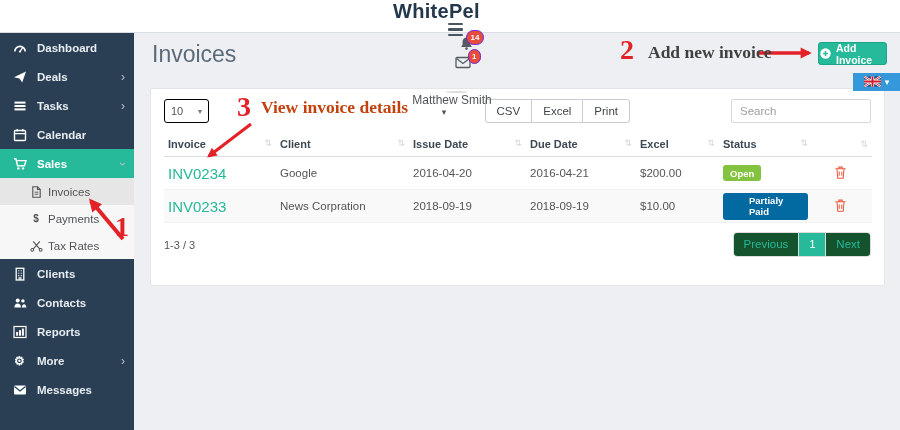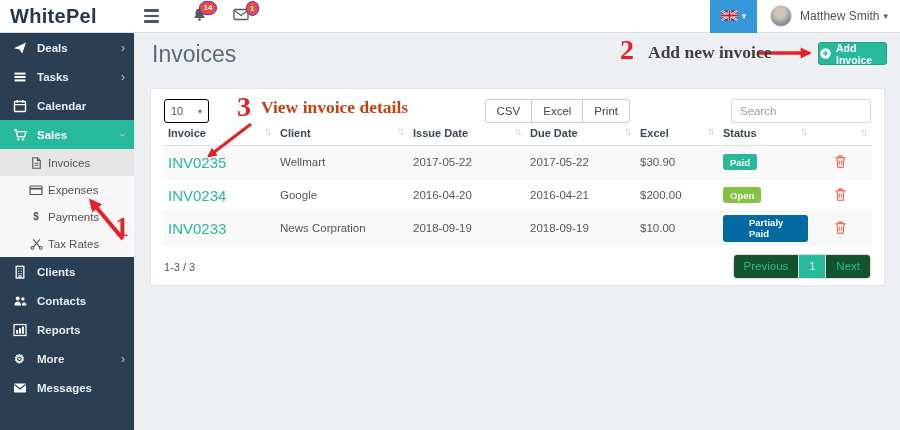--- a/index.html
+++ b/index.html
@@ -1,21 +1,21 @@
 <!DOCTYPE html>
 <html><head>
 <meta charset="utf-8">
 <style>
   * { box-sizing: border-box; margin: 0; padding: 0; }
   html,body { width:900px; height:430px; }
   body { position:relative; font-family:"Liberation Sans", sans-serif; background:#edeff2; overflow:hidden; }
 
   
   .topbar { position:absolute; top:0; left:0; width:900px; height:33px; background:#fff;
-            border-bottom:1px solid #d9dee4; display:flex; align-items:center; z-index:5; }
+            border-bottom:1px solid #d9dee4; display:flex; align-items:center; z-index:5;flex-direction:column; }
   .logo { width:134px; padding-left:10px; font-size:20px; font-weight:bold; color:#24384d; letter-spacing:.3px; }
   .hamburger { margin-left:10px; cursor:pointer; display:flex; flex-direction:column; gap:3px; }
   .hamburger div { width:15px; height:2.4px; background:#4a5560; border-radius:1px; }
   .top-ic { position:relative; margin-left:30px; cursor:pointer; display:flex; align-items:center; }
   .nbadge { position:absolute; top:-6px; right:-10px; background:#e74c3c; color:#fff; font-size:8px;
             font-weight:bold; border-radius:8px; padding:1.5px 3.5px; border:1px solid #6d28d9; line-height:1.2; }
   .lang-btn { margin-left:auto; width:47px; height:33px; background:#3498db; display:flex;
               align-items:center; justify-content:center; gap:4px; cursor:pointer; }
   .lang-btn .caret { color:#fff; font-size:9px; }
   .avatar { width:22px; height:22px; border-radius:50%; margin-left:13px;
@@ -58,21 +58,21 @@
   .btn-group { margin-left:auto; display:flex; }
   .btn-group button { height:24px; padding:0 11px; background:#fff; border:1px solid #c9ccd0;
                       font-size:11.5px; color:#41454a; cursor:pointer; margin-left:-1px;
                       font-family:"Liberation Sans", sans-serif; }
   .btn-group button:first-child { border-radius:3px 0 0 3px; margin-left:0; }
   .btn-group button:last-child { border-radius:0 3px 3px 0; }
   .search { margin-left:101px; width:140px; height:24px; border:1px solid #d5d8dc; border-radius:2px;
             font-size:11.5px; padding:0 8px; color:#555; font-family:"Liberation Sans", sans-serif; }
   .search::placeholder { color:#9aa0a6; }
 
-  table { width:100%; border-collapse:collapse; table-layout:fixed; }
+  table { margin-top:11px; width:100%; border-collapse:collapse; table-layout:fixed; }
   th { text-align:left; font-size:11px; color:#3c4854; padding:4px 4px 6px; border-bottom:1px solid #dcdcdc; cursor:pointer; }
   th .sort { float:right; color:#d8d8d8; font-size:9px; font-weight:normal; }
   td { font-size:11.5px; color:#555; padding:0 4px; height:33px; border-bottom:1px solid #f1f1f1; }
   tr.odd td { background:#f9f9f9; }
   .inv-link { color:#26b99a; font-size:15px; cursor:pointer; }
   .badge-status { display:inline-block; padding:2.5px 7px; border-radius:3px; color:#fff;
                   font-size:9.5px; font-weight:bold; }
   .trash { cursor:pointer; display:inline-block; margin-left:18px; }
 
   .table-footer { display:flex; align-items:center; margin-top:9px; }
@@ -134,20 +134,30 @@
     <span class="caret">▾</span>
   </div>
 
   <div class="avatar"></div>
   <span class="username">Matthew Smith</span>
   <span class="user-caret">▾</span>
 </div>
 
 <div class="sidebar">
 
+  <div class="s-item">
+    <span class="icn">
+      <svg width="14" height="14" viewBox="0 0 14 14">
+          <path d="M1.8 10.6a5.2 5.2 0 1 1 10.4 0" fill="none" stroke="#fff" stroke-width="1.6"></path>
+          <path d="M7 10.6l3-4.4" stroke="#fff" stroke-width="1.3"></path>
+          <circle cx="7" cy="10.6" r="1.1" fill="#fff"></circle>
+        </svg>
+    </span>
+    <span>Dashboard</span>
+  </div>
 
   <div class="s-item">
     <span class="icn">
       <svg width="14" height="14" viewBox="0 0 14 14">
           <path d="M1 7.3L13 1.4 9.2 12.6 6.5 8.5 1 7.3z" fill="#fff"></path>
         </svg>
     </span>
     <span>Deals</span>
     <span class="chev">›</span>
   </div>
@@ -189,29 +199,20 @@
   <div class="submenu">
     <div class="sub-item active">
       <span class="icn">
         <svg width="13" height="14" viewBox="0 0 14 14">
             <path d="M3 1.3h5l3 3v8.4H3z" fill="none" stroke="#515356" stroke-width="1.2"></path>
             <path d="M8 1.3v3h3" fill="none" stroke="#515356" stroke-width="1.2"></path>
             <path d="M5 7.2h4M5 9.4h4" stroke="#515356" stroke-width="1"></path>
           </svg>
       </span>
       <span>Invoices</span>
-    </div>
-    <div class="sub-item">
-      <span class="icn">
-        <svg width="14" height="14" viewBox="0 0 14 14">
-            <rect x="1" y="3" width="12" height="8.5" rx="1" fill="none" stroke="#515356" stroke-width="1.2"></rect>
-            <path d="M1 5.7h12" stroke="#515356" stroke-width="1.7"></path>
-          </svg>
-      </span>
-      <span>Expenses</span>
     </div>
     <div class="sub-item">
       <span class="icn">$</span>
       <span>Payments</span>
     </div>
     <div class="sub-item">
       <span class="icn">
         <svg width="13" height="13" viewBox="0 0 14 14">
             <path d="M3.4 2.6l7.2 8.2M10.6 2.6L3.4 10.8" stroke="#515356" stroke-width="1.2" fill="none"></path>
             <circle cx="2.5" cy="11.7" r="1.5" fill="none" stroke="#515356" stroke-width="1.1"></circle>
@@ -316,33 +317,20 @@
           <th><span>Invoice</span><span class="sort">⇅</span></th>
           <th><span>Client</span><span class="sort">⇅</span></th>
           <th><span>Issue Date</span><span class="sort">⇅</span></th>
           <th><span>Due Date</span><span class="sort">⇅</span></th>
           <th><span>Excel</span><span class="sort">⇅</span></th>
           <th><span>Status</span><span class="sort">⇅</span></th>
           <th><span></span><span class="sort">⇅</span></th>
         </tr>
       </thead>
       <tbody>
-        <tr class="odd">
-          <td><span class="inv-link">INV0235</span></td>
-          <td>Wellmart</td>
-          <td>2017-05-22</td>
-          <td>2017-05-22</td>
-          <td>$30.90</td>
-          <td><span class="badge-status" style="background-color: rgb(38, 185, 154);">Paid</span></td>
-          <td><span class="trash">
-            <svg width="13" height="15" viewBox="0 0 14 16">
-                  <path d="M1.5 4h11M5.2 4V2.2h3.6V4M3.2 4l.9 10.2h5.8L10.8 4M5.6 6.8v4.6M8.4 6.8v4.6" fill="none" stroke="#e9573f" stroke-width="1.1"></path>
-                </svg>
-          </span></td>
-        </tr>
         <tr>
           <td><span class="inv-link">INV0234</span></td>
           <td>Google</td>
           <td>2016-04-20</td>
           <td>2016-04-21</td>
           <td>$200.00</td>
           <td><span class="badge-status" style="background-color: rgb(132, 195, 64);">Open</span></td>
           <td><span class="trash">
             <svg width="13" height="15" viewBox="0 0 14 16">
                   <path d="M1.5 4h11M5.2 4V2.2h3.6V4M3.2 4l.9 10.2h5.8L10.8 4M5.6 6.8v4.6M8.4 6.8v4.6" fill="none" stroke="#e9573f" stroke-width="1.1"></path>

